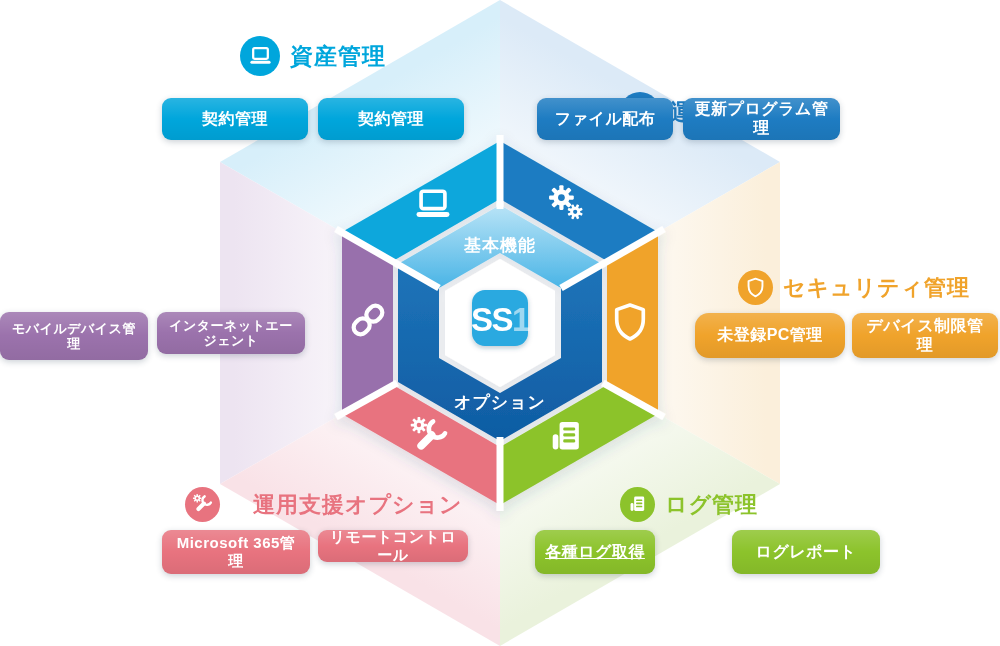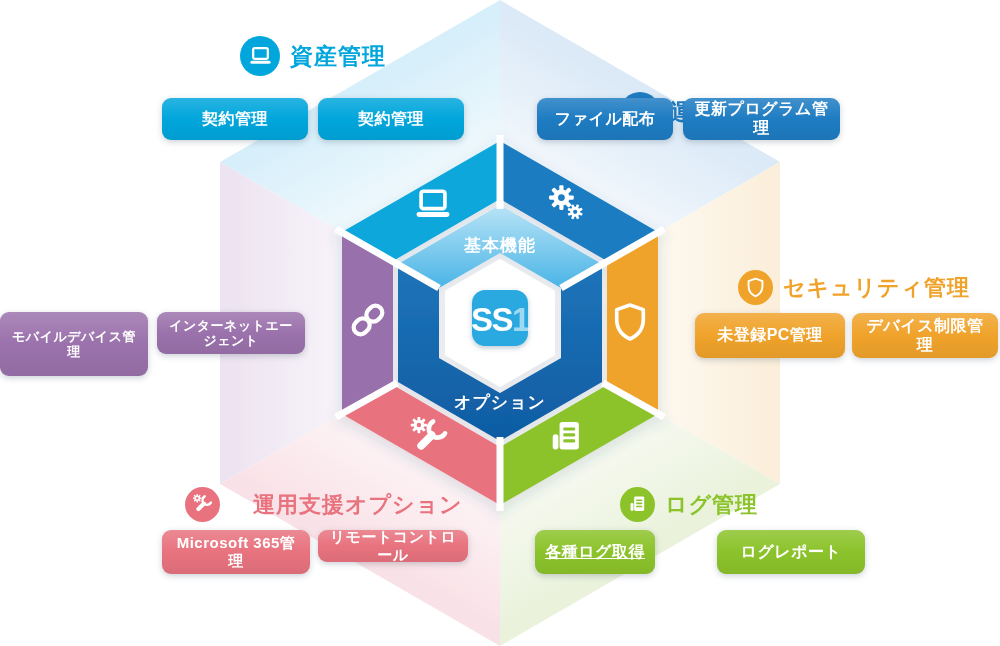--- a/index.html
+++ b/index.html
@@ -35,28 +35,28 @@
     display:flex;align-items:center;justify-content:center;text-align:center;
     color:#fff;font-weight:bold;font-size:16px;line-height:1.18;letter-spacing:.5px;
     background:linear-gradient(180deg, rgba(255,255,255,.16), rgba(255,255,255,0) 50%, rgba(0,0,0,.06)), var(--accent);
     box-shadow:0 2px 6px rgba(25,45,70,.22);
     padding:0 8px;box-sizing:border-box;cursor:pointer;
   }
   .b-asset-0{left:162px;top:98px;width:146px;}
   .b-asset-1{left:318px;top:98px;width:146px;}
   .b-operation-0{left:537px;top:98px;width:136px;}
   .b-operation-1{left:683px;top:98px;width:157px;}
-  .b-link-0{left:0px;top:312px;width:148px;height:64px;font-size:13px;}
+  .b-link-0{left:0px;top:312px;width:148px;height:48px;font-size:13px;}
   .b-link-1{left:157px;top:312px;width:148px;height:42px;font-size:13px;}
-  .b-security-0{left:695px;top:313px;width:150px;height:45px;}
+  .b-security-0{left:695px;top:313px;width:150px;height:45px;border-radius:14px;}
   .b-security-1{left:852px;top:313px;width:146px;height:45px;}
   .b-option-0{left:162px;top:530px;width:148px;height:44px;font-size:15px;}
   .b-option-1{left:318px;top:530px;width:150px;height:32px;font-size:15px;}
   .b-log-0{left:535px;top:530px;width:120px;height:44px;text-decoration:underline;}
-  .b-log-1{left:717px;top:530px;width:148px;height:44px;}
+  .b-log-1{left:732px;top:530px;width:148px;height:44px;}
 </style>
 </head>
 <body>
 
 <div class="stage">
 
   <svg class="diagram" width="1000" height="646" viewBox="0 0 1000 646">
     <defs>
 
       <linearGradient id="gTL" gradientUnits="userSpaceOnUse" x1="500" y1="323" x2="360" y2="81">

